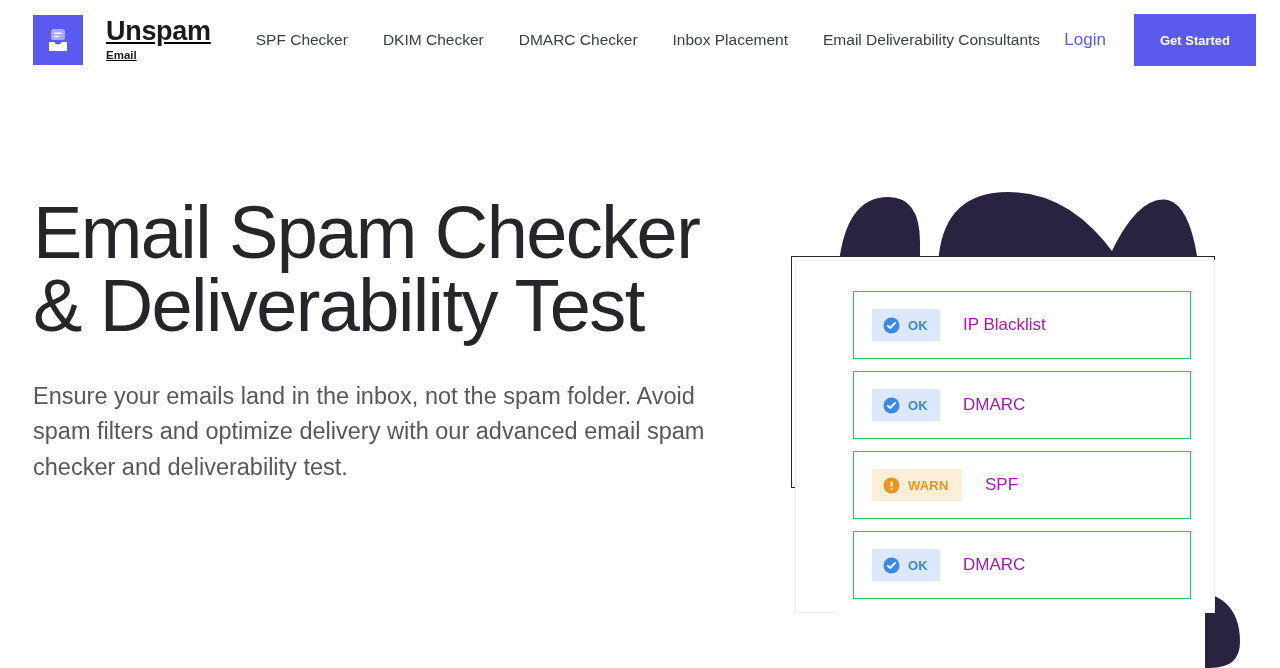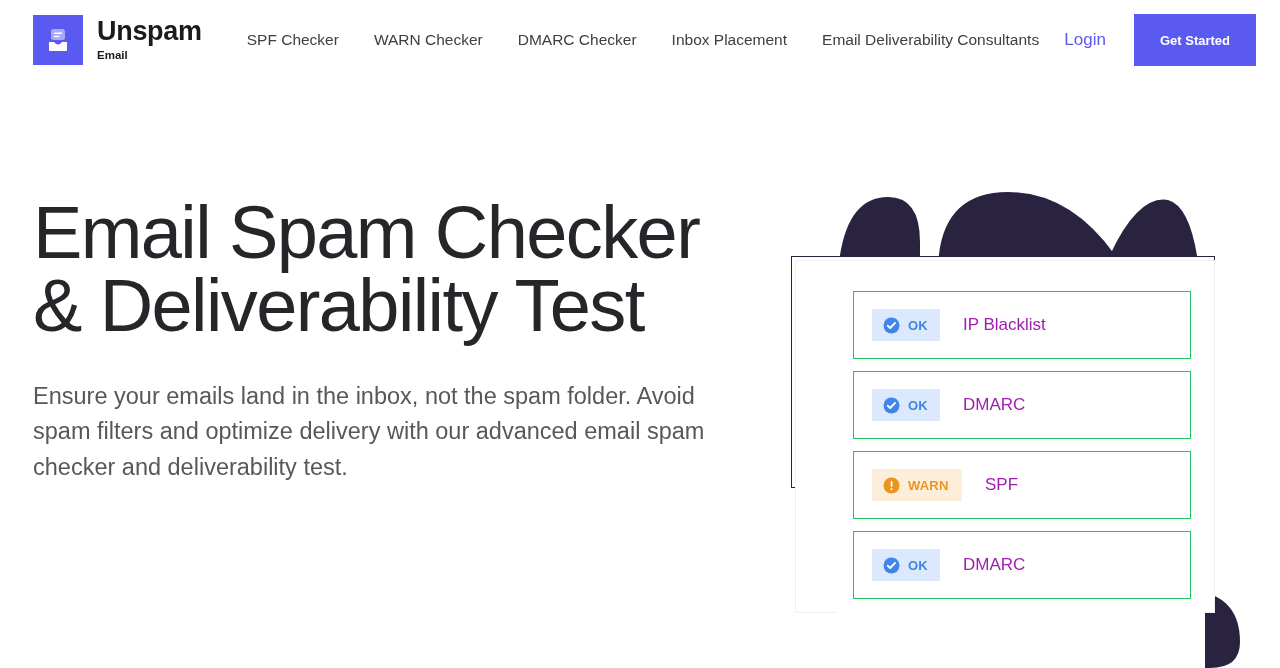--- a/index.html
+++ b/index.html
@@ -17,21 +17,21 @@
     display:flex; align-items:center;
     background:#ffffff; z-index:40;
   }
   .brand{ display:flex; align-items:center; margin-left:33px; }
   .logo-mark{
     width:50px; height:50px; background:#5a5af0;
     display:flex; align-items:center; justify-content:center;
     flex:0 0 50px;
   }
   .logo-mark svg{ display:block; }
-  .brand-text{ margin-left:14px; line-height:1; }
+  .brand-text{ margin-left:23px; line-height:1;text-decoration:underline; }
   .brand-name{
     font-size:27px; font-weight:bold; color:#1b1b1f;
     letter-spacing:-0.3px; display:block;
   }
   .brand-sub{
     font-size:11.5px; font-weight:bold; color:#1b1b1f;
     margin-top:5px; display:block;
   }
 
   .nav{ display:flex; align-items:center; margin-left:45px; }
@@ -160,21 +160,21 @@
       </svg>
     </div>
     <div class="brand-text">
       <span class="brand-name">Unspam</span>
       <span class="brand-sub">Email</span>
     </div>
   </div>
 
   <div class="nav">
     <a class="nav-link" href="#">SPF Checker</a>
-    <a class="nav-link" href="#">WARN Checker</a>
+    <a class="nav-link" href="#">DKIM Checker</a>
     <a class="nav-link" href="#">DMARC Checker</a>
     <a class="nav-link" href="#">Inbox Placement</a>
     <a class="nav-link" href="#">Email Deliverability Consultants</a>
   </div>
 
   <div class="header-right">
     <a class="login-link" href="#">Login</a>
     <button class="cta-btn">Get Started</button>
   </div>
 </div>

